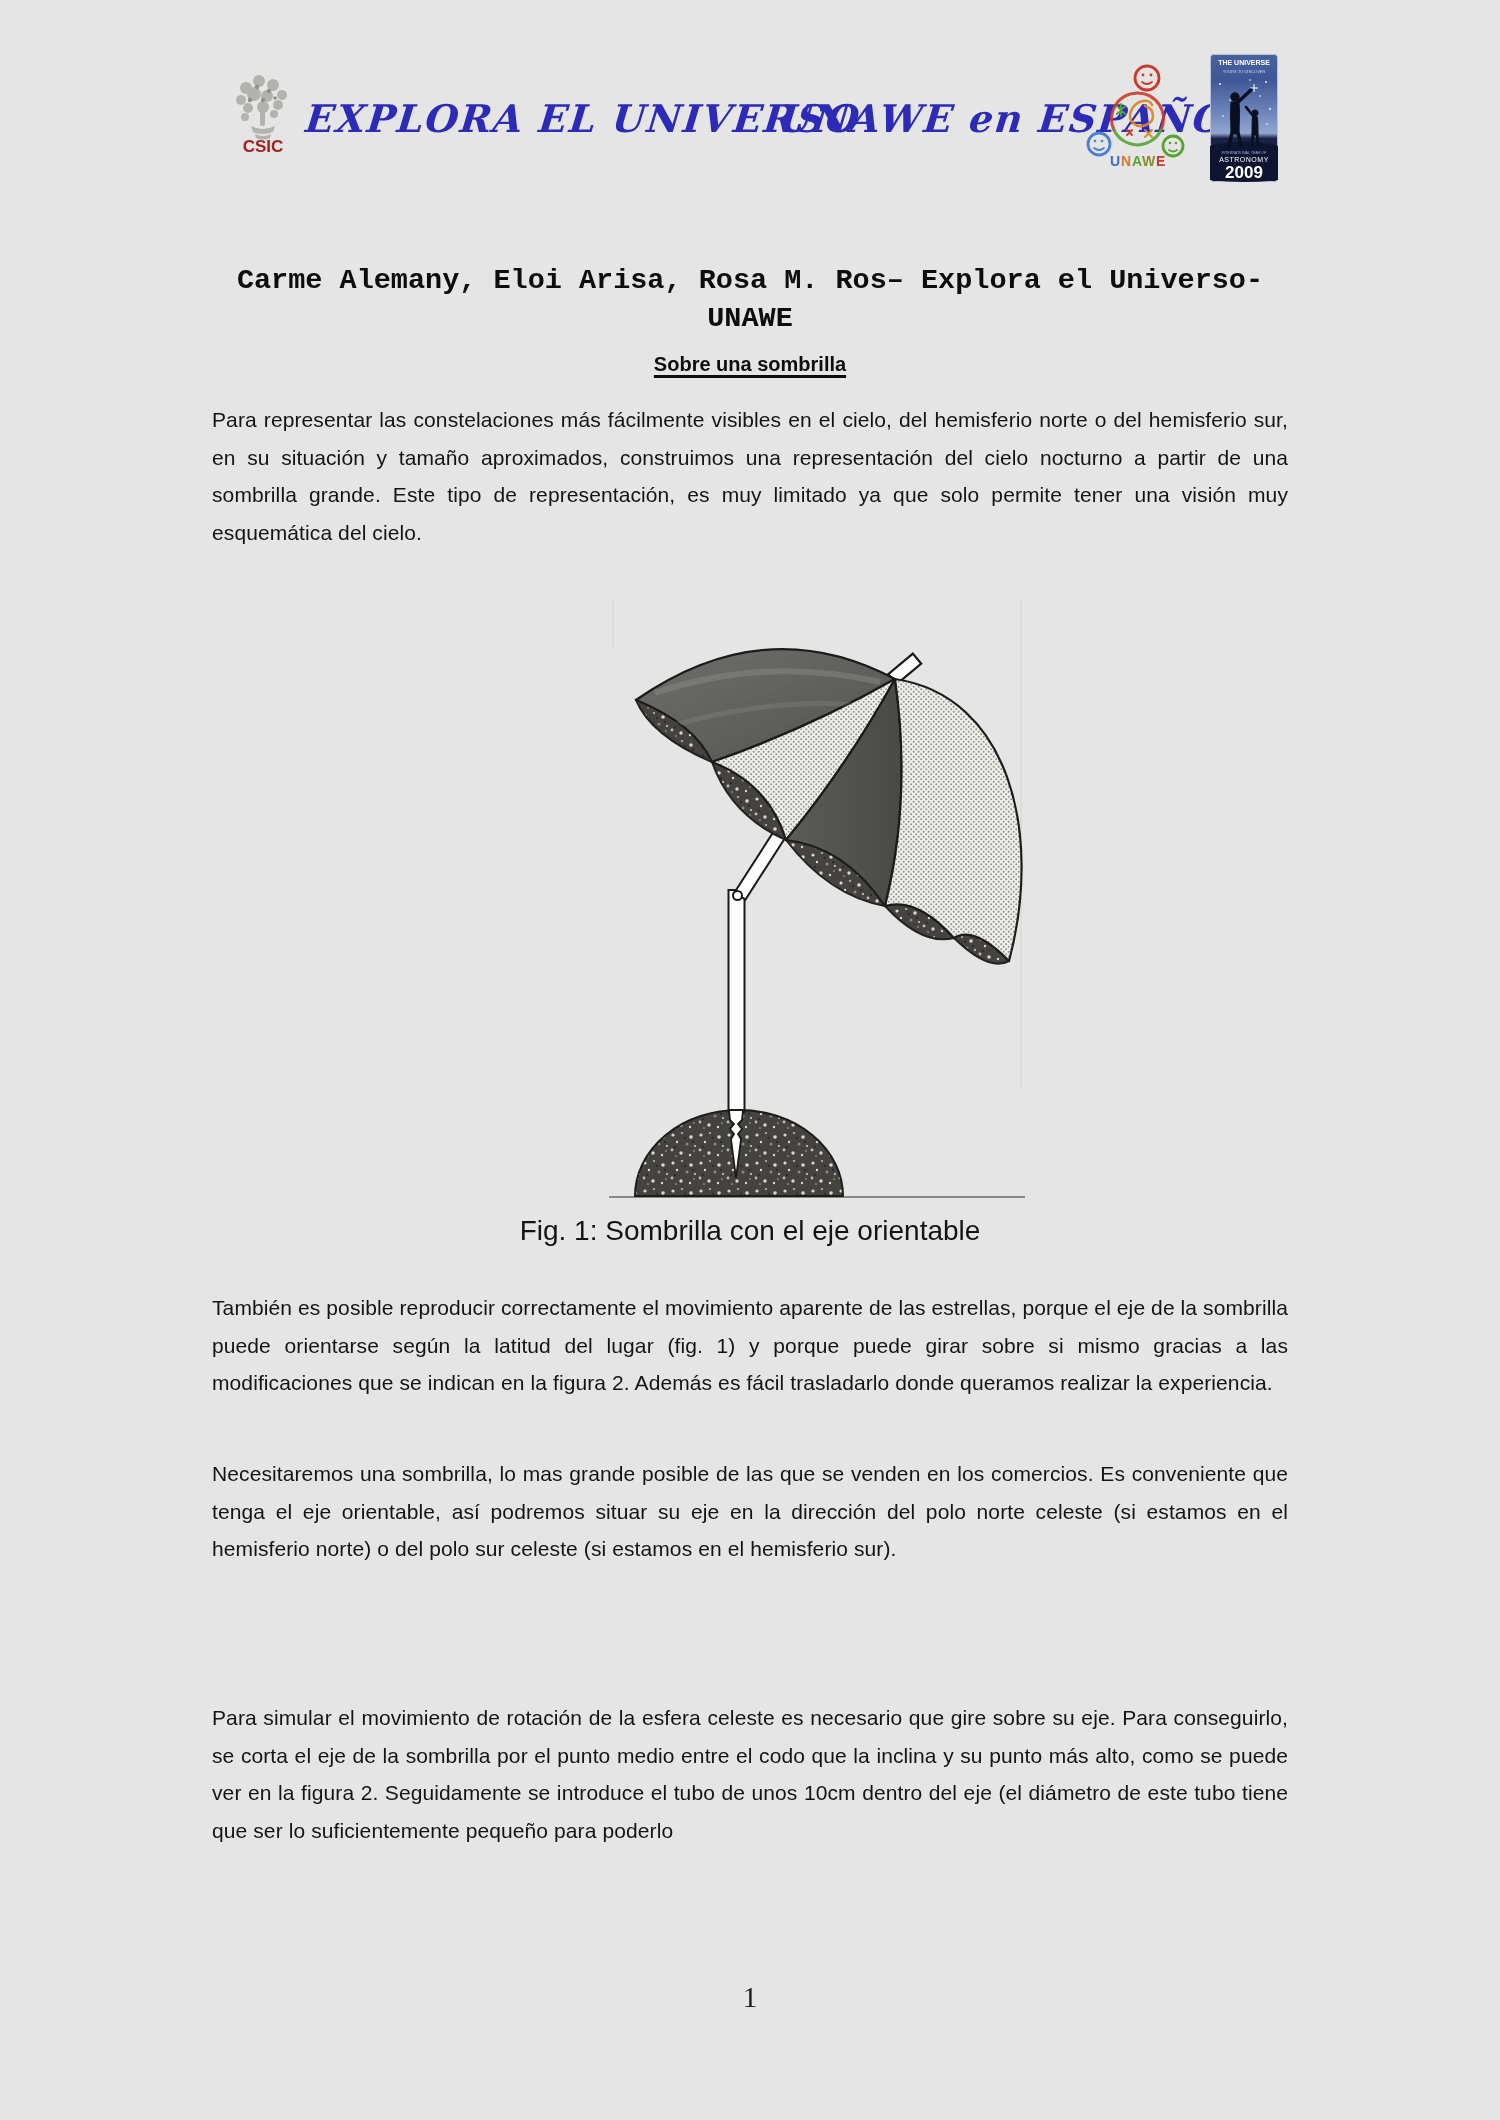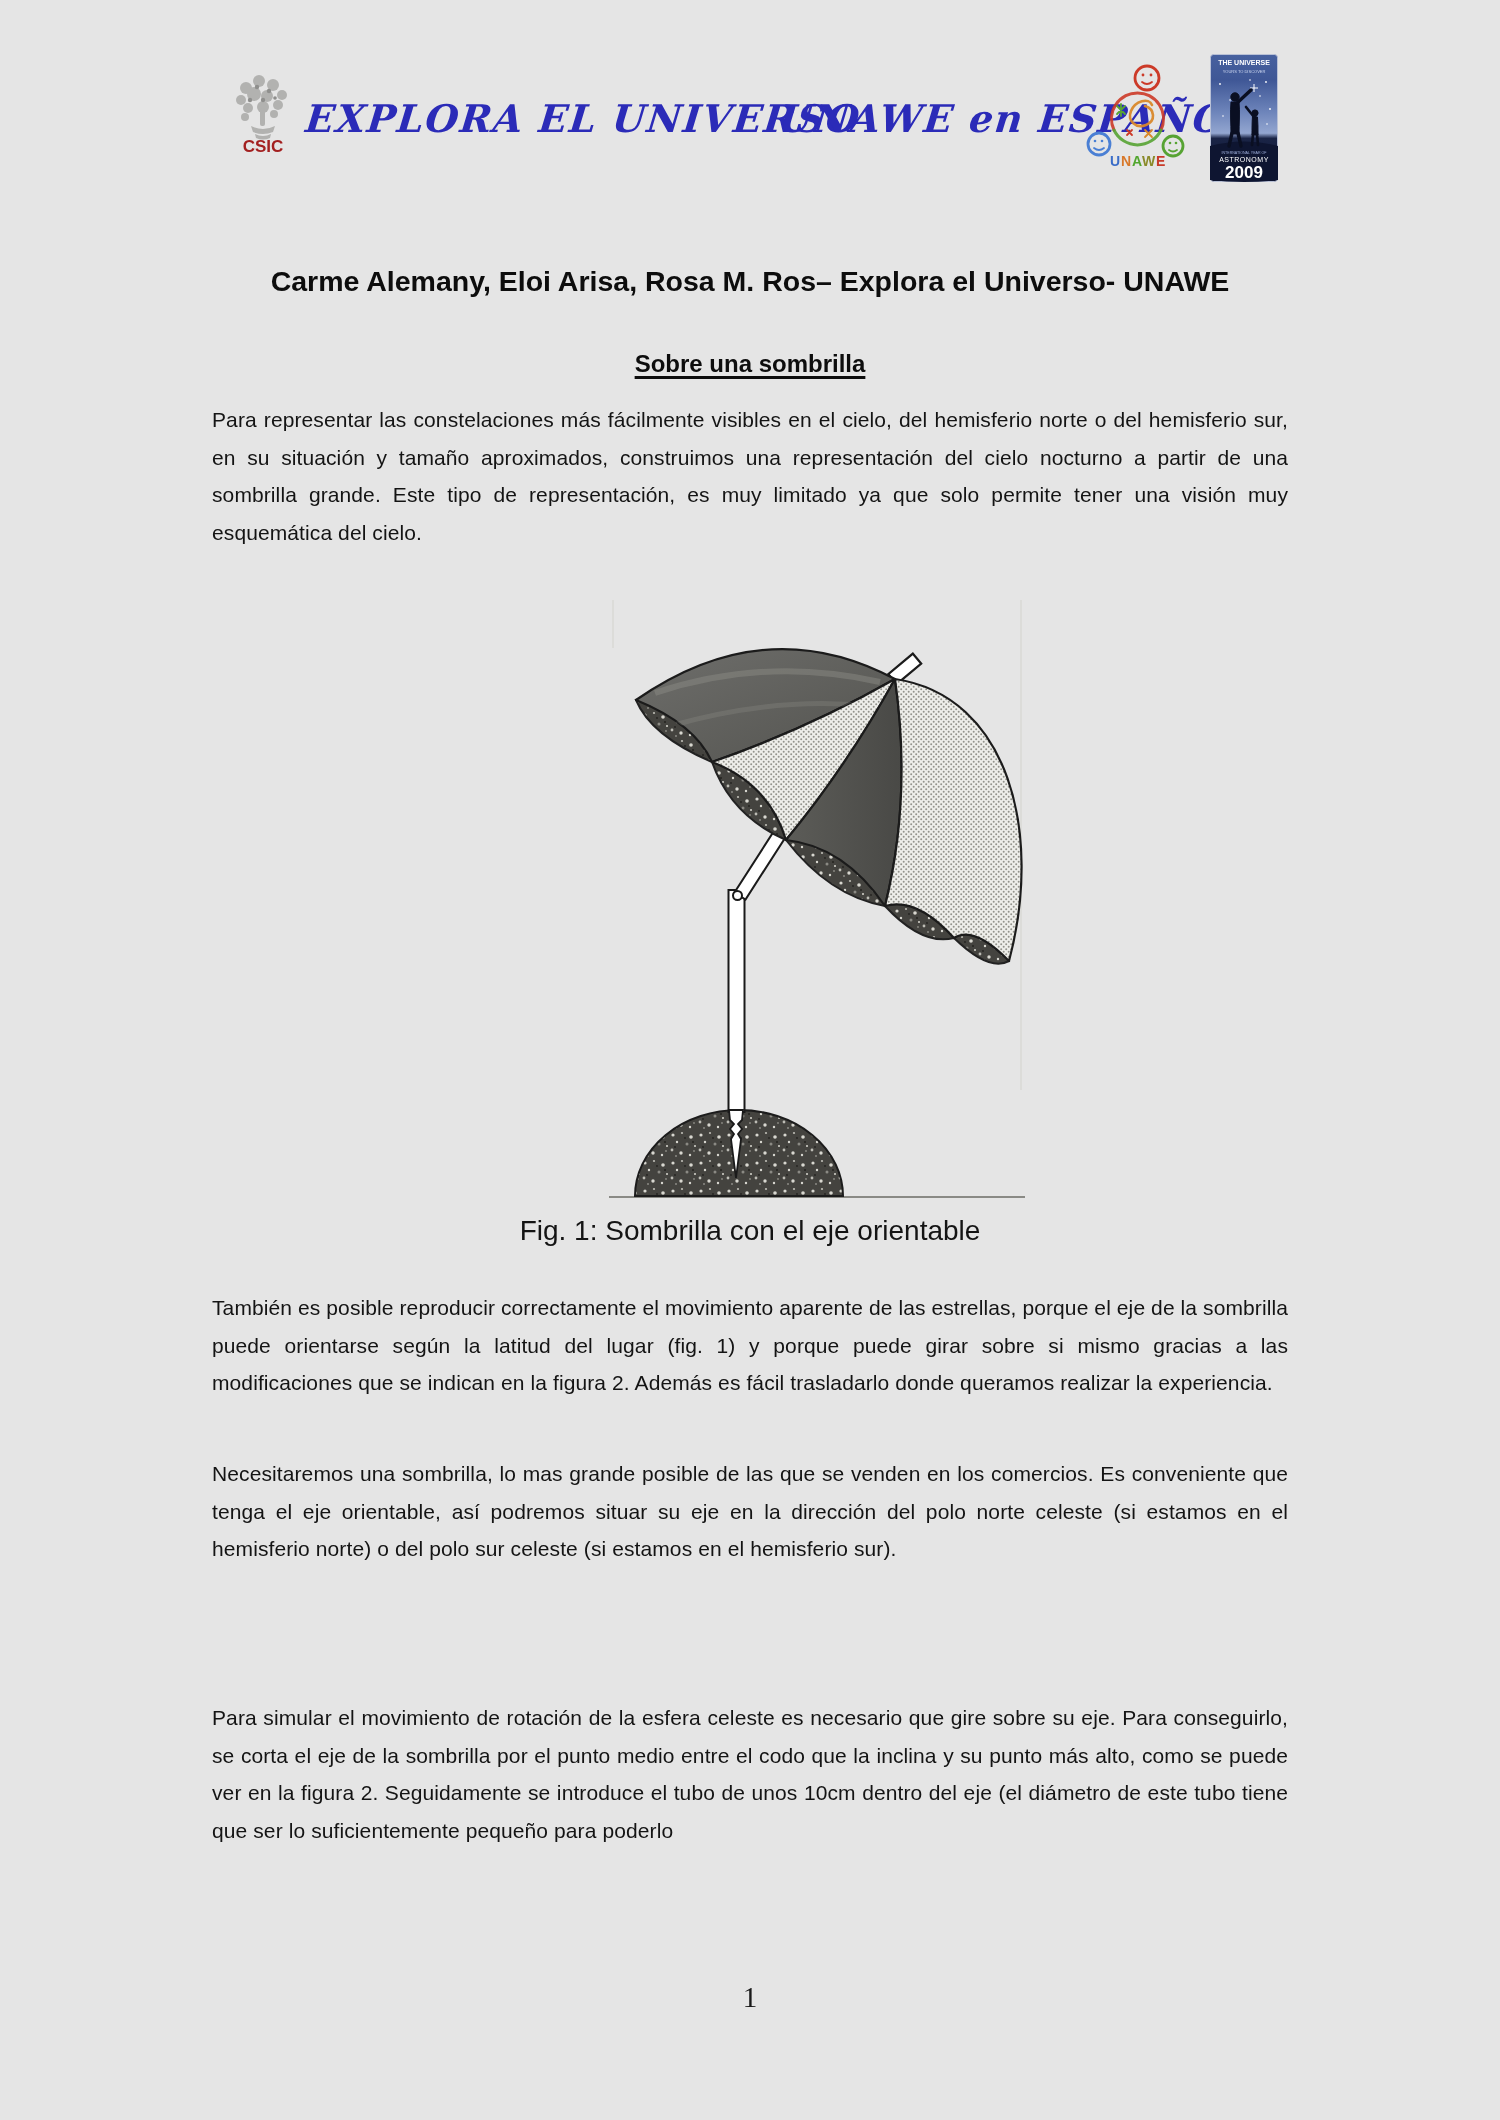--- a/index.html
+++ b/index.html
@@ -7,25 +7,25 @@
     position:relative;width:1500px;height:2120px;background:#e5e5e5;
     font-family:"Liberation Sans",sans-serif;color:#111;overflow:hidden;
   }
   .abs{position:absolute;}
   .doc-title{
     left:212px;width:1076px;top:209px;text-align:center;
     font-size:41px;font-weight:bold;color:#2121cc;line-height:48px;
   }
   .authors{
     left:212px;width:1076px;top:262px;text-align:center;
-    font-size:28.5px;font-weight:bold;line-height:38px;color:#0d0d0d;
+    font-size:28.5px;font-weight:bold;line-height:38px;color:#0d0d0d;font-family:Liberation Mono, monospace;
   }
   .section-heading{
     left:212px;width:1076px;top:342px;text-align:center;
-    font-size:24px;font-weight:bold;line-height:44px;color:#0d0d0d;
+    font-size:20px;font-weight:bold;line-height:44px;color:#0d0d0d;
     text-decoration:underline;text-decoration-thickness:2.5px;text-underline-offset:4px;
   }
   .bodytext{
     left:212px;width:1076px;text-align:justify;
     font-size:21px;line-height:37.5px;color:#141414;letter-spacing:0.1px;
   }
   .p1{top:401px;} .p2{top:1289px;} .p3{top:1455px;} .p4{top:1699px;}
   .caption{
     left:212px;width:1076px;top:1212px;text-align:center;
     font-size:28px;line-height:38px;color:#141414;

